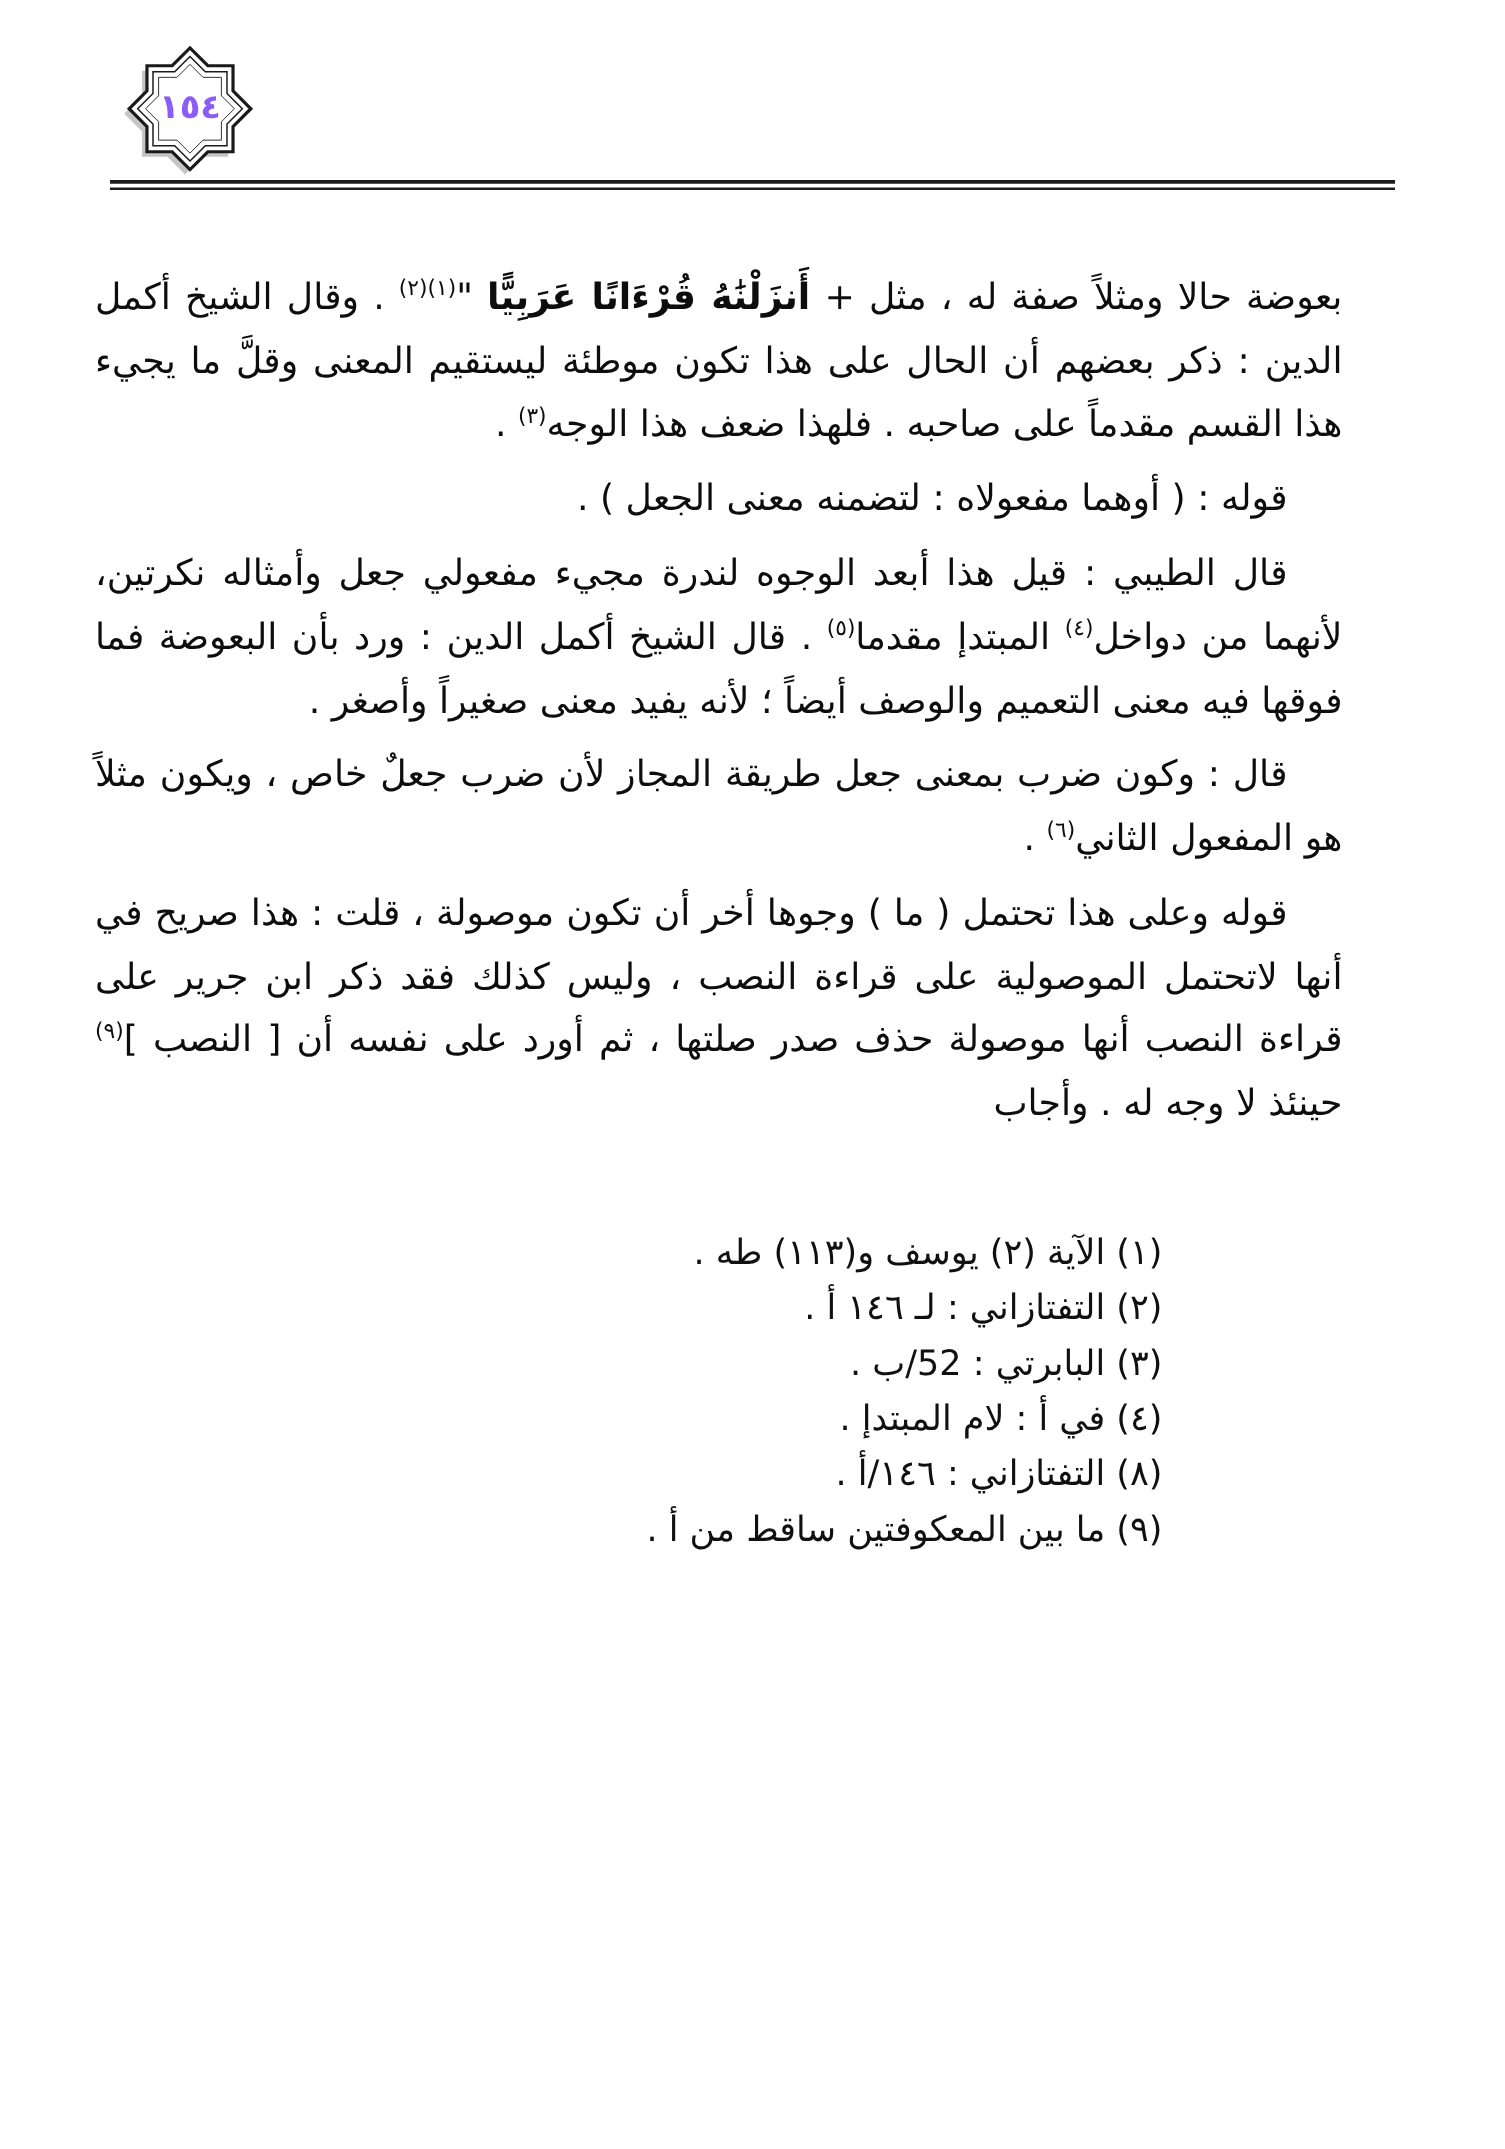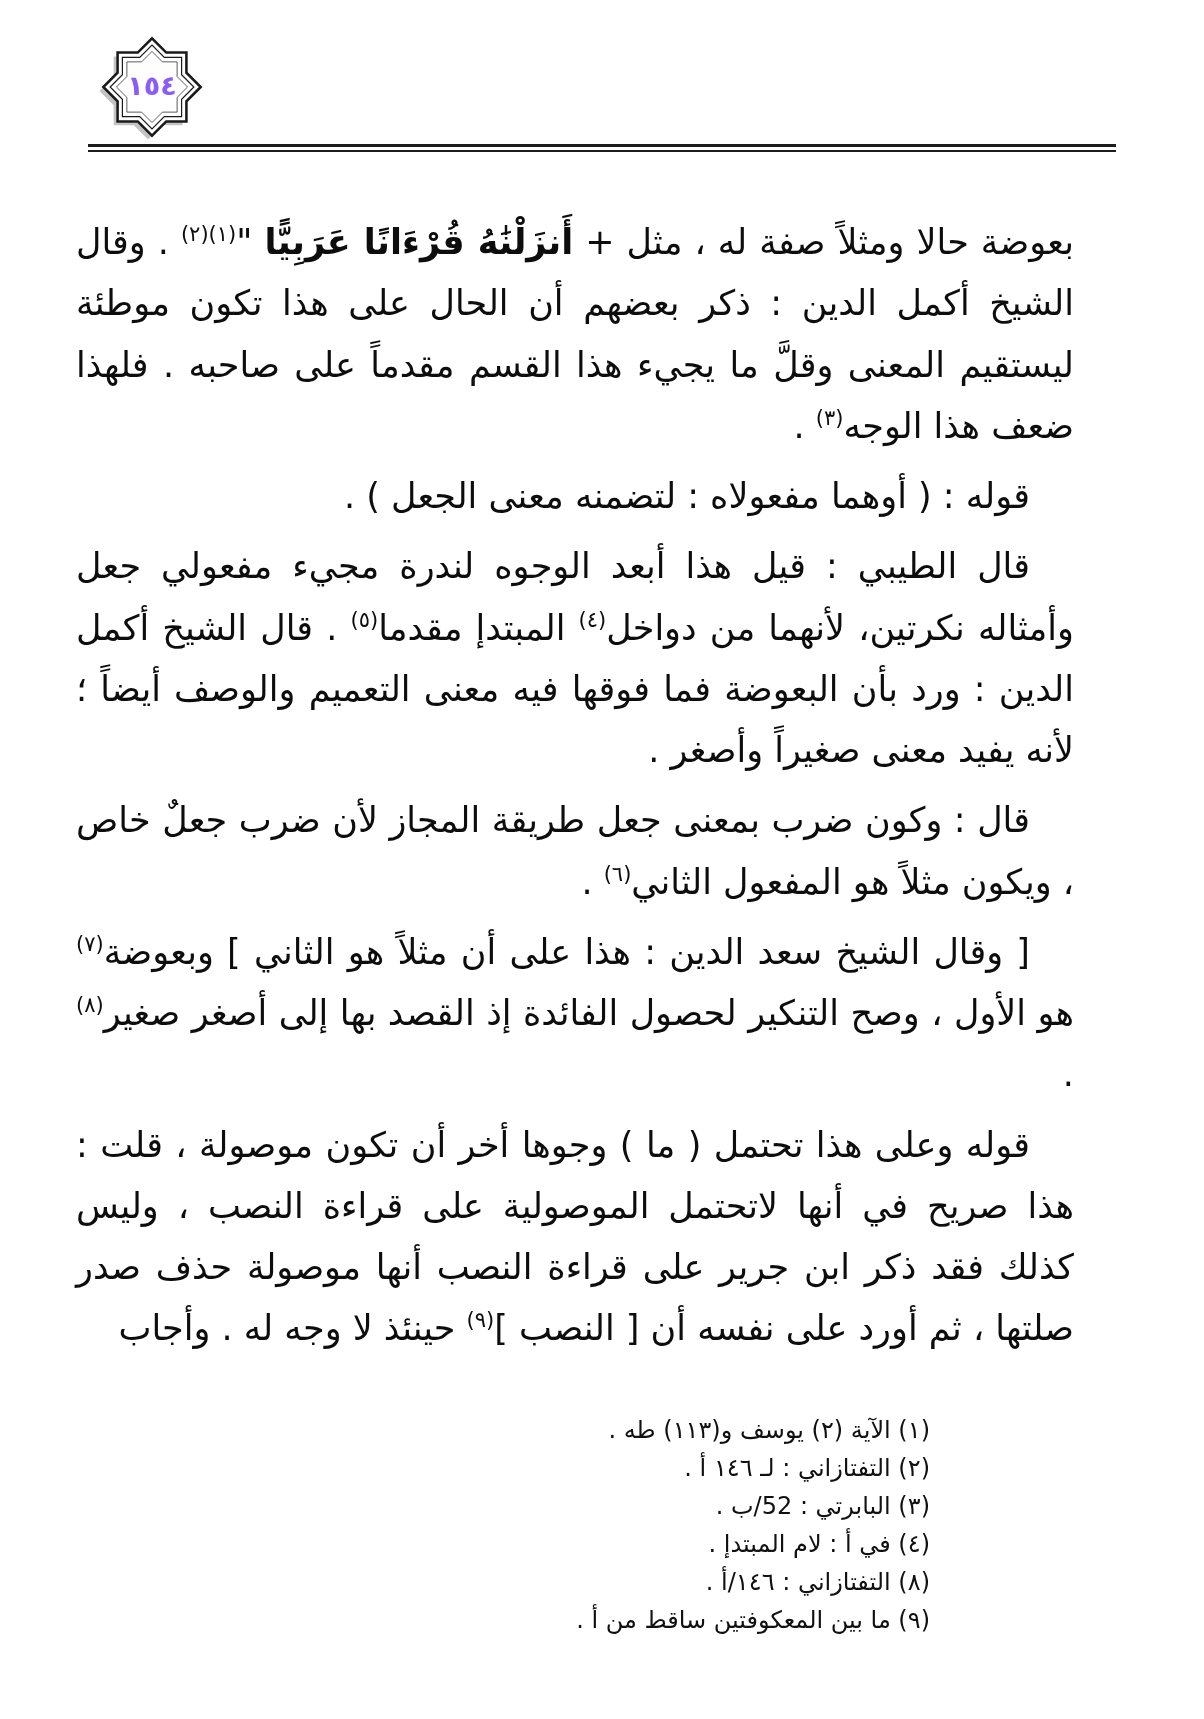--- a/index.html
+++ b/index.html
@@ -47,39 +47,39 @@
     right: 88px;
     top: 144px;
   }
   .header-rule .thick { border-top: 3px solid #1c1c1c; }
   .header-rule .thin  { border-top: 2px solid #1c1c1c; margin-top: 3px; }
 
   
   .body-text {
     direction: rtl;
     padding: 52px 130px 0 76px;
-    font-size: 35px;
+    font-size: 29px;
     line-height: 1.75;
     text-align: justify;
   }
   .para { margin: 0 0 9px 0; }
   .para.indent { text-indent: 44px; }
   .quran { font-weight: 700; }
   sup.fnref {
     font-size: 0.60em;
     line-height: 0;
     vertical-align: super;
   }
 
   
   .footnotes {
     direction: rtl;
-    margin-top: 52px;
+    margin-top: 72px;
     padding: 0 274px 0 60px;
-    font-size: 24px;
+    font-size: 28px;
     line-height: 1.55;
     text-align: right;
     color: #101010;
   }
   .footnote { margin: 0 0 1px 0; }
 </style>
 </head>
 <body>
 
 <main class="page">
@@ -106,21 +106,20 @@
   <section class="body-text">
 
     <p class="para"><span>بعوضة حالا ومثلاً صفة له ، مثل + </span><span class="quran">أَنزَلْنَٰهُ قُرْءَانًا عَرَبِيًّا</span><span> "</span><sup class="fnref">(١)(٢)</sup><span> . وقال الشيخ أكمل الدين : ذكر بعضهم أن الحال على هذا تكون موطئة ليستقيم المعنى وقلَّ ما يجيء هذا القسم مقدماً على صاحبه . فلهذا ضعف هذا الوجه</span><sup class="fnref">(٣)</sup><span> .</span></p>
 
     <p class="para indent"><span>قوله : ( أوهما مفعولاه : لتضمنه معنى الجعل ) .</span></p>
 
     <p class="para indent"><span>قال الطيبي : قيل هذا أبعد الوجوه لندرة مجيء مفعولي جعل وأمثاله نكرتين، لأنهما من دواخل</span><sup class="fnref">(٤)</sup><span> المبتدإ مقدما</span><sup class="fnref">(٥)</sup><span> . قال الشيخ أكمل الدين : ورد بأن البعوضة فما فوقها فيه معنى التعميم والوصف أيضاً ؛ لأنه يفيد معنى صغيراً وأصغر .</span></p>
 
     <p class="para indent"><span>قال : وكون ضرب بمعنى جعل طريقة المجاز لأن ضرب جعلٌ خاص ، ويكون مثلاً هو المفعول الثاني</span><sup class="fnref">(٦)</sup><span> .</span></p>
 
-    <p class="para indent"><span>[ وقال الشيخ سعد الدين : هذا على أن مثلاً هو الثاني ] وبعوضة</span><sup class="fnref">(٧)</sup><span> هو الأول ، وصح التنكير لحصول الفائدة إذ القصد بها إلى أصغر صغير</span><sup class="fnref">(٨)</sup><span> .</span></p>
 
     <p class="para indent"><span>قوله وعلى هذا تحتمل ( ما ) وجوها أخر أن تكون موصولة ، قلت : هذا صريح في أنها لاتحتمل الموصولية على قراءة النصب ، وليس كذلك فقد ذكر ابن جرير على قراءة النصب أنها موصولة حذف صدر صلتها ، ثم أورد على نفسه أن [ النصب ]</span><sup class="fnref">(٩)</sup><span> حينئذ لا وجه له . وأجاب</span></p>
 
   </section>
 
   <section class="footnotes">
     <p class="footnote">(١) الآية (٢) يوسف و(١١٣) طه .</p>
     <p class="footnote">(٢) التفتازاني : لـ ١٤٦ أ .</p>
     <p class="footnote">(٣) البابرتي : 52/ب .</p>
     <p class="footnote">(٤) في أ : لام المبتدإ .</p>

